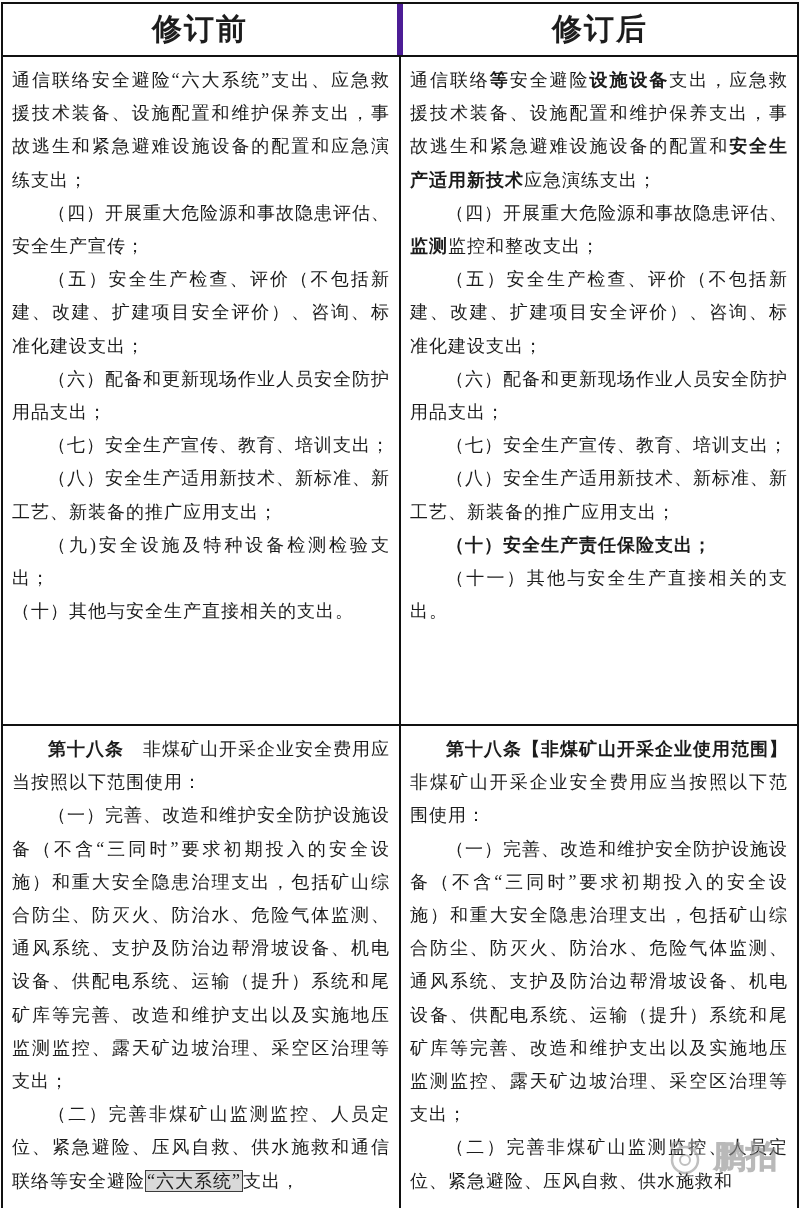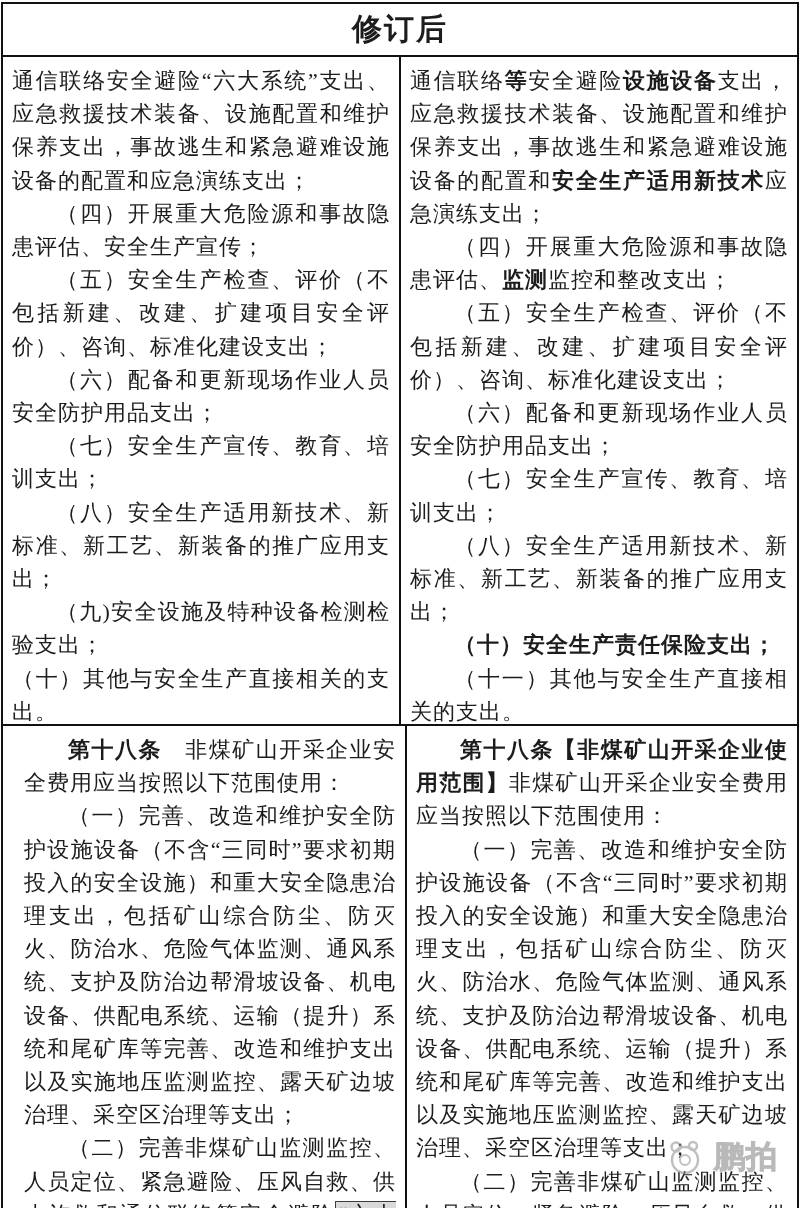--- a/index.html
+++ b/index.html
@@ -45,26 +45,25 @@
     flex: 0 0 auto;
   }
   .trow.row1 {
     height: 669px;
     border-bottom: 2px solid #111;
     overflow: hidden;
   }
   .trow.row2 {
     flex: 1 1 auto;
     overflow: hidden;
-    margin-left: 12px;
   }
   .td {
     flex: 1 1 0;
     padding: 7px 9px 0 9px;
-    font-size: 22px;
+    font-size: 18px;
     line-height: 33.2px;
     letter-spacing: 1px;
     text-align: justify;
     overflow: hidden;
   }
   .td + .td { border-left: 2px solid #111; }
   .para { margin: 0; }
   .para.indent { text-indent: 2em; }
   .b {
     font-weight: 700;
@@ -99,20 +98,21 @@
   }
   .wm-icon { display: block; }
 </style>
 </head>
 <body>
 
 <div class="page">
   <div class="cmp-table">
 
     <div class="thead">
+      <div class="th">修订前</div>
       <div class="th">修订后</div>
     </div>
 
     <div class="trow row1">
       <div class="td">
           <p class="para"><span>通信联络安全避险“六大系统”支出、应急救援技术装备、设施配置和维护保养支出，事故逃生和紧急避难设施设备的配置和应急演练支出；</span></p>
           <p class="para indent"><span>（四）开展重大危险源和事故隐患评估、安全生产宣传；</span></p>
           <p class="para indent"><span>（五）安全生产检查、评价（不包括新建、改建、扩建项目安全评价）、咨询、标准化建设支出；</span></p>
           <p class="para indent"><span>（六）配备和更新现场作业人员安全防护用品支出；</span></p>
           <p class="para indent"><span>（七）安全生产宣传、教育、培训支出；</span></p>

